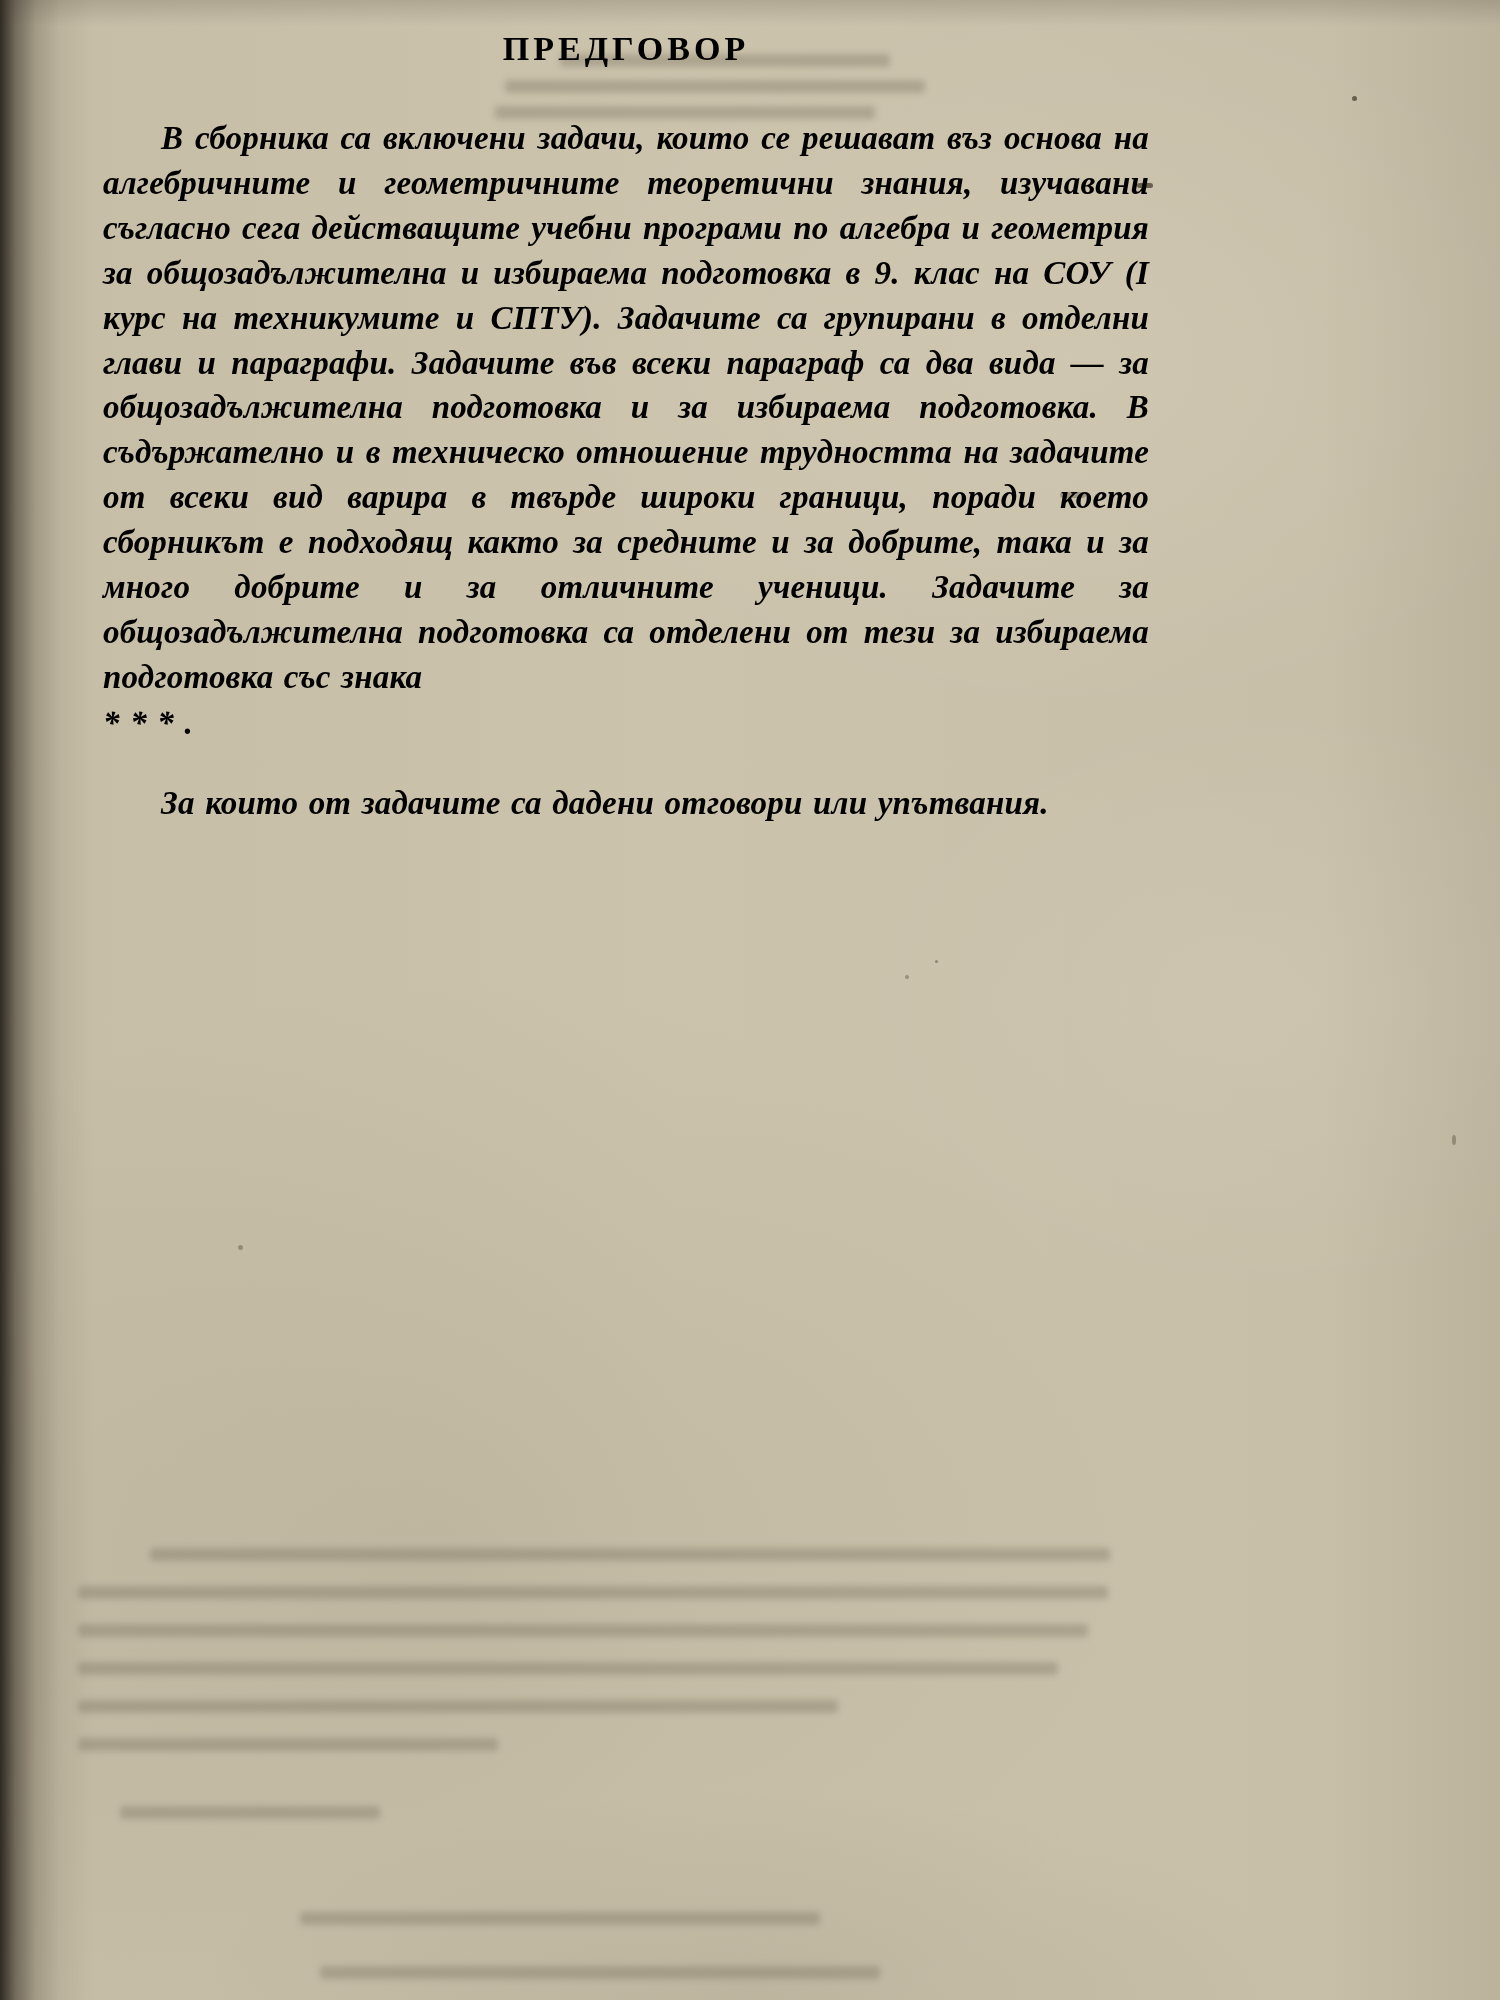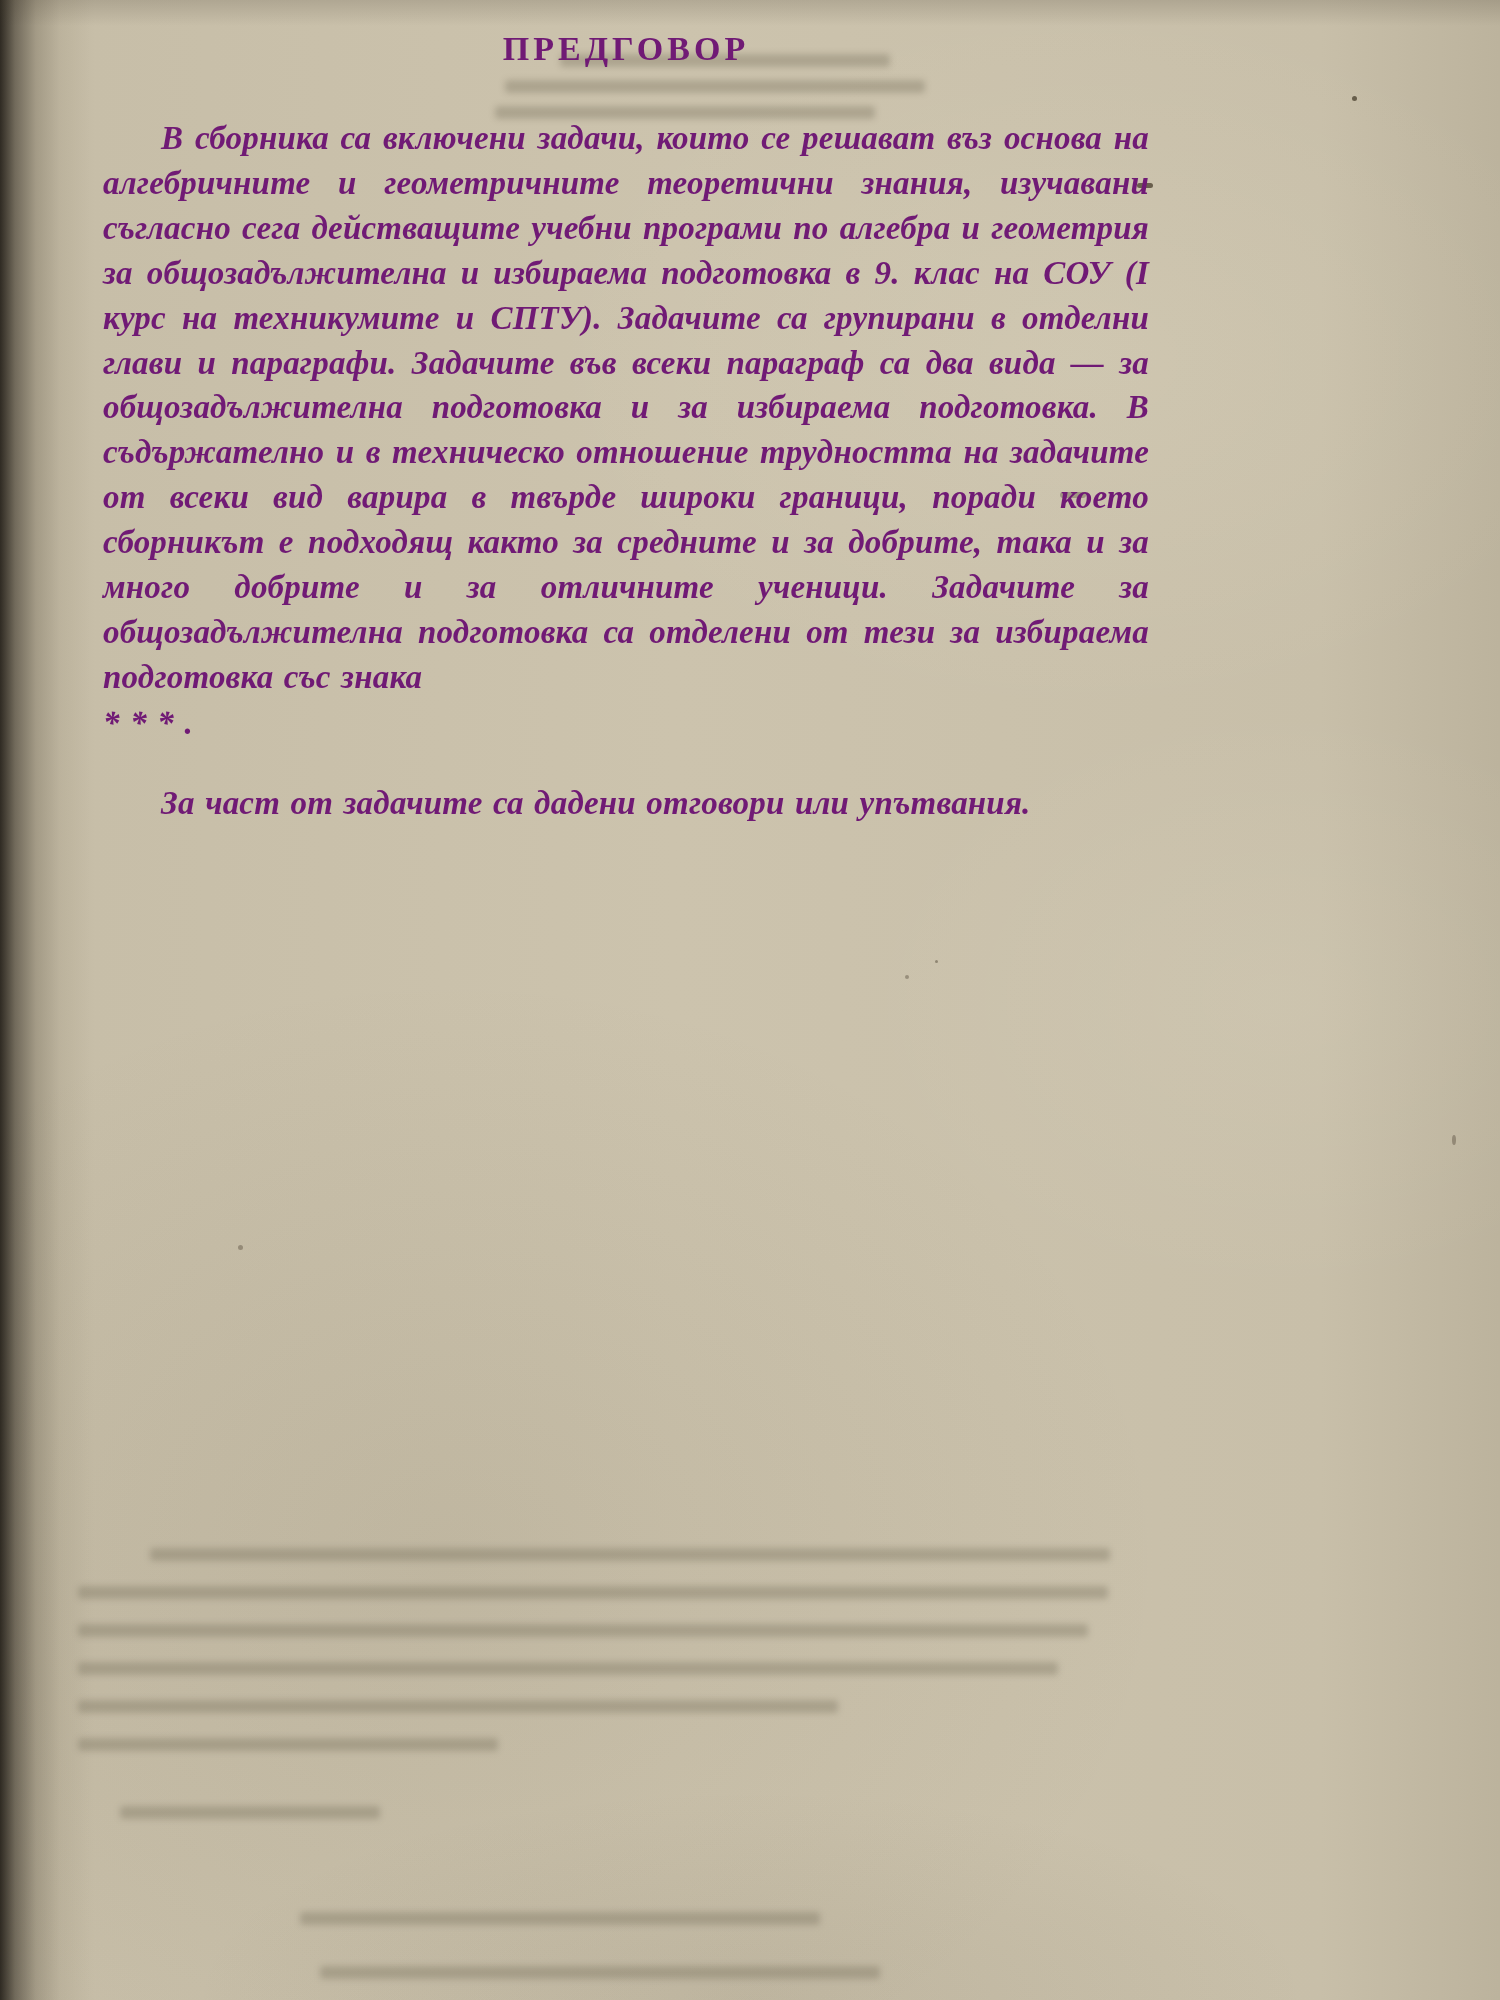--- a/index.html
+++ b/index.html
@@ -26,21 +26,21 @@
       rgba(92,84,66,0.28) 36px,
       rgba(140,130,105,0.12) 60px,
       rgba(140,130,105,0) 95px);
   }
   .top-shade {
     position: absolute; left: 0; top: 0; right: 0; height: 26px;
     background: linear-gradient(180deg, rgba(60,52,40,0.18), rgba(60,52,40,0));
   }
   .content {
     position: absolute; left: 102px; top: 26px; width: 1048px;
-    color: #701a75;
+    color: #000000;
     font-weight: 700; font-style: italic;
     font-size: 33px; line-height: 1.36;
     text-align: justify;
     letter-spacing: 0.2px;
     word-spacing: 2px;
   }
   .title {
     font-style: normal;
     text-align: center;
     letter-spacing: 4px;
@@ -89,14 +89,14 @@
 <div class="speck" style="left:1352px; top:96px;  width:5px;  height:5px;"></div>
 <div class="speck" style="left:905px;  top:975px; width:4px;  height:4px; opacity:.5;"></div>
 <div class="speck" style="left:1452px; top:1135px; width:4px; height:10px; opacity:.5;"></div>
 <div class="speck" style="left:238px;  top:1245px; width:5px; height:5px; opacity:.5;"></div>
 <div class="speck" style="left:935px;  top:960px;  width:3px; height:3px; opacity:.6;"></div>
 
 <div class="content">
   <h1 class="title">ПРЕДГОВОР</h1>
   <p>В сборника са включени задачи, които се решават въз основа на алгебричните и геометричните теоретични знания, изучавани съгласно сега действащите учебни програми по алгебра и геометрия за общозадължителна и избираема подготовка в 9. клас на СОУ (I курс на техникумите и СПТУ). Задачите са групирани в отделни глави и параграфи. Задачите във всеки параграф са два вида — за общозадължителна подготовка и за избираема подготовка. В съдържателно и в техническо отношение трудността на задачите от всеки вид варира в твърде широки граници, поради което сборникът е подходящ както за средните и за добрите, така и за много добрите и за отличните ученици. Задачите за общозадължителна подготовка са отделени от тези за избираема подготовка със знака</p>
   <p class="no-indent">* * * .</p>
-  <p class="spaced">За част от задачите са дадени отговори или упътвания.</p>
+  <p class="spaced">За които от задачите са дадени отговори или упътвания.</p>
 </div>
 
 </body></html>

